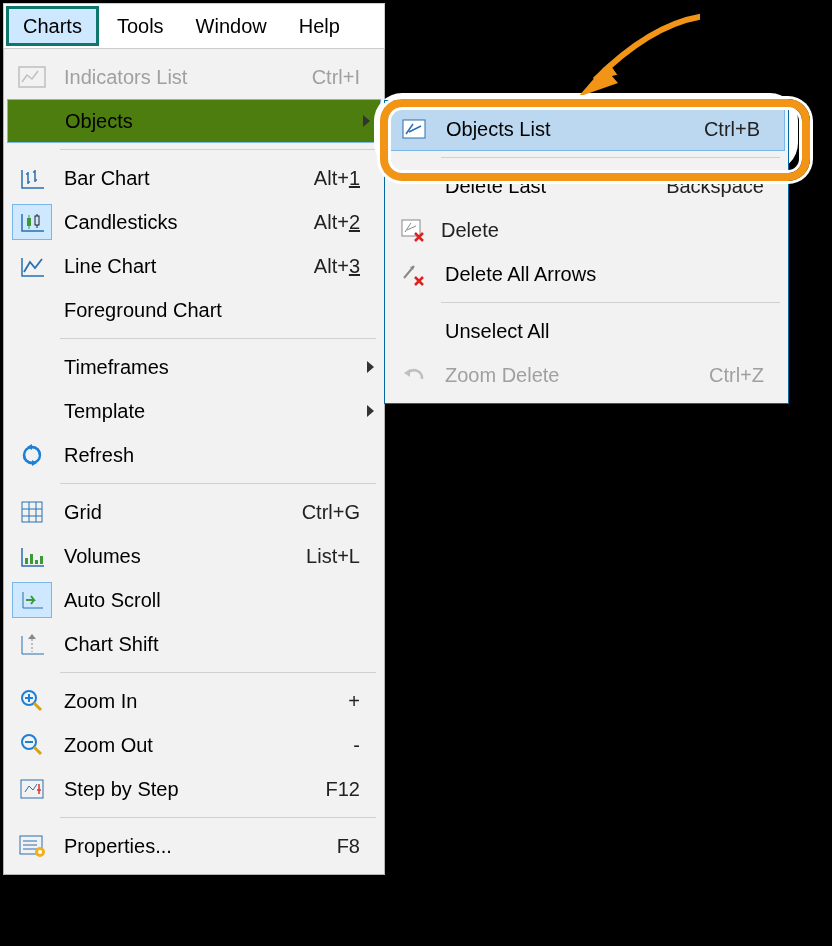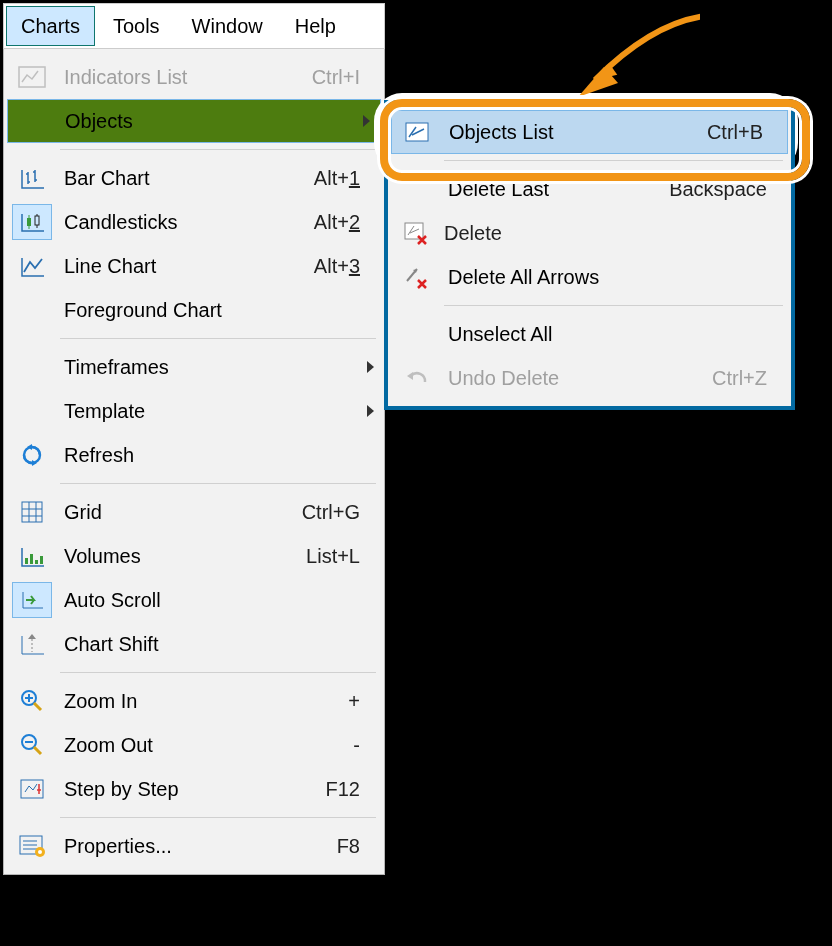--- a/index.html
+++ b/index.html
@@ -1,32 +1,32 @@
 <!DOCTYPE html>
 <html><head>
 <meta charset="utf-8">
 <style>
   html,body{margin:0;padding:0;background:#000;font-family:"Segoe UI",Tahoma,Arial,sans-serif;font-size:20px;color:#000;width:832px;height:946px;overflow:hidden}
   .menubar{position:absolute;left:3px;top:3px;width:380px;height:44px;background:#fff;border:1px solid #ccc;display:flex;align-items:stretch}
   .menubar .mbitem{display:flex;align-items:center;justify-content:center;padding:0 16px;cursor:default}
-  .menubar .mbitem.active{background:#cde8ff;border:1px solid #0f766e;margin:2px;padding:0 14px}
+  .menubar .mbitem.active{background:#cde8ff;border:3px solid #0f766e;margin:2px;padding:0 14px}
   .dropdown{position:absolute;left:3px;top:49px;width:380px;background:#f2f2f2;border:1px solid #b5b5b5;border-top:none;padding:6px 0}
   .row{display:flex;align-items:center;height:44px;position:relative}
   .row .icon{width:40px;height:36px;margin:0 8px 0 8px;display:flex;align-items:center;justify-content:center}
   .row .label{flex:1;padding-left:4px}
   .row .accel{padding-right:24px;text-align:right;color:#222}
   .row.disabled .label,.row.disabled .accel{color:#a0a0a0}
   .row.hover{background:#4d7c0f;border:1px solid #7ab7e8;margin:0 3px;height:42px}
   .row.hover .icon{margin-left:5px}
   .row .arrow{position:absolute;right:10px;top:50%;transform:translateY(-50%);width:0;height:0;border-top:6px solid transparent;border-bottom:6px solid transparent;border-left:7px solid #333}
   .sep{height:1px;background:#d0d0d0;margin:6px 8px 6px 56px}
   .u{text-decoration:underline}
   .iconbox-active{background:#cde8ff;border:1px solid #7ab7e8;width:38px;height:34px;display:flex;align-items:center;justify-content:center}
   
-  .submenu{position:absolute;left:384px;top:100px;width:403px;background:#f2f2f2;border:4px solid #0369a1;padding:6px 0}
+  .submenu{position:absolute;left:384px;top:100px;width:403px;background:#f2f2f2;border:1px solid #0369a1;padding:6px 0}
   .submenu .row{height:44px}
   .submenu .row.hover{background:#bcd8f0;border:1px solid #7ab7e8;margin:0 3px;height:42px}
   
   .callout{position:absolute;left:380px;top:99px;width:414px;height:66px;border:8px solid #f29516;border-radius:22px;background:transparent;pointer-events:none;box-shadow:0 0 0 3px #fff inset,0 0 0 3px #fff}
   .callout-wrap{position:absolute;left:374px;top:93px;width:424px;height:78px;background:#fff;border-radius:28px}
   
   .pointer{position:absolute;left:560px;top:18px;width:160px;height:90px;pointer-events:none}
   
   svg{display:block}
 </style>
@@ -295,21 +295,21 @@
     <span class="label">Unselect All</span>
   </div>
 
   <div class="row disabled">
     <span class="icon">
       <svg width="26" height="20">
           <path d="M22 14 A8 8 0 0 0 8 8" fill="none" stroke="#bfbfbf" stroke-width="2.5"></path>
           <path d="M4 8 L10 4 L10 12 Z" fill="#bfbfbf"></path>
         </svg>
     </span>
-    <span class="label">Undo Delete</span>
+    <span class="label">Zoom Delete</span>
     <span class="accel">Ctrl+Z</span>
   </div>
 
 </div>
 
 <div class="callout"></div>
 
 <svg class="pointer" width="200" height="110" style="position:absolute;left:540px;top:5px">
   <path d="M180 10 Q120 10 55 75" fill="none" stroke="#f29516" stroke-width="6"></path>
   <path d="M55 75 L76 66 L66 56 Z" fill="#f29516" transform="rotate(10,55,75)"></path>

